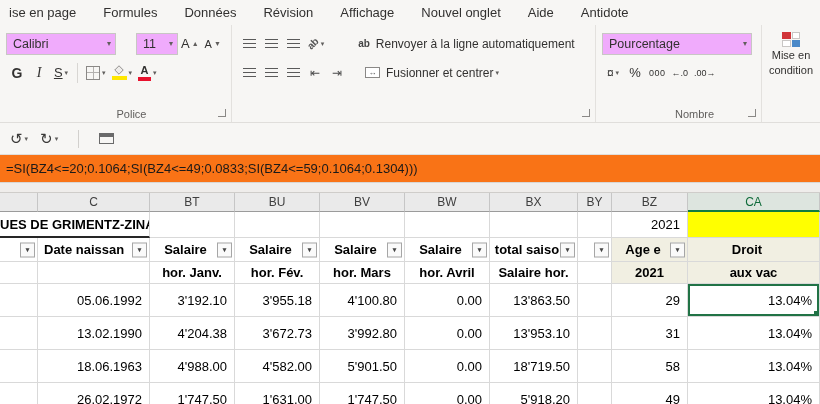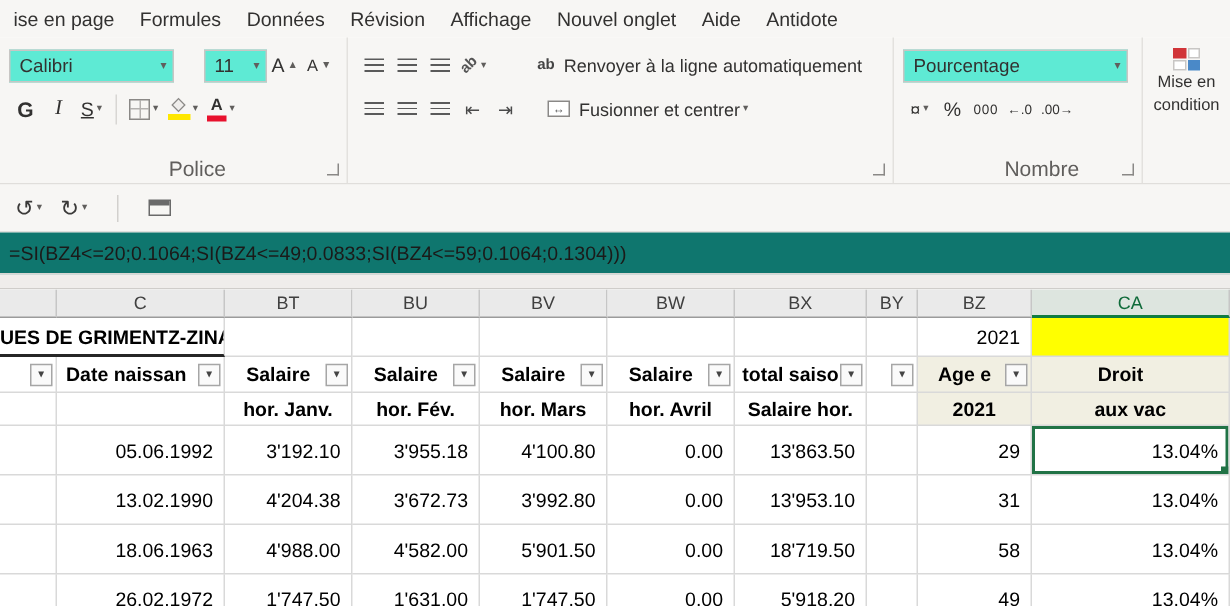--- a/index.html
+++ b/index.html
@@ -3,36 +3,36 @@
 <meta charset="utf-8">
 <style>
   * { box-sizing: border-box; margin: 0; padding: 0; }
   html, body { width: 820px; height: 404px; overflow: hidden; }
   body { font-family: "Liberation Sans", sans-serif; font-size: 13px; color: #252423; background: #fff; }
   button { font-family: inherit; background: transparent; border: none; color: #323130; cursor: default; }
 
   .app { width: 820px; height: 404px; display: flex; flex-direction: column; overflow: hidden; }
 
   
-  .menubar { flex: 0 0 25px; display: flex; align-items: center; gap: 17px; padding: 0 9px; background: #f7f6f4; font-size: 13px; color: #323130; white-space: nowrap; }
+  .menubar { flex: 0 0 25px; display: flex; align-items: center; gap: 27px; padding: 0 9px; background: #f7f6f4; font-size: 13px; color: #323130; white-space: nowrap; }
 
   
   .ribbon { flex: 0 0 98px; background: #f7f6f4; border-bottom: 1px solid #e0dedb; display: flex; }
   .group { position: relative; padding: 3px 4px 16px 6px; border-right: 1px solid #e3e1de; }
   .g-font { width: 232px; }
   .g-align { width: 364px; }
   .g-number { width: 166px; }
   .g-cond { width: 58px; border-right: none; padding: 3px 0 2px; }
-  .glabel { position: absolute; bottom: 2px; left: 0; right: 0; text-align: center; font-size: 14px; color: #605e5c; padding-left: 32px; }
+  .glabel { position: absolute; bottom: 2px; left: 0; right: 0; text-align: center; font-size: 11px; color: #605e5c; padding-left: 32px; }
   .launcher { position: absolute; right: 5px; bottom: 5px; width: 8px; height: 8px; border-right: 1px solid #8a8886; border-bottom: 1px solid #8a8886; }
   .rrow { display: flex; align-items: center; height: 27px; margin-top: 2px; }
   .ib { display: flex; align-items: center; justify-content: center; height: 24px; min-width: 22px; padding: 0 3px; gap: 2px; }
   .caret { font-size: 7px; color: #605e5c; line-height: 1; }
   .dd { font-size: 8px; color: #605e5c; margin-left: 4px; }
-  .combo { display: flex; align-items: center; justify-content: space-between; background: #5eead4; border: 1px solid #c8c6c4; height: 22px; font-size: 12.5px; padding: 0 4px 0 6px; color: #323130; white-space: nowrap; }
+  .combo { display: flex; align-items: center; justify-content: space-between; background: #f0abfc; border: 1px solid #c8c6c4; height: 22px; font-size: 12.5px; padding: 0 4px 0 6px; color: #323130; white-space: nowrap; }
   .combo-family { width: 110px; }
   .combo-size { width: 42px; margin-left: 20px; }
   .combo-number { width: 150px; }
   .bG { font-weight: 700; font-size: 14px; }
   .bI { font-style: italic; font-family: "Liberation Serif", serif; font-size: 14px; }
   .bS { text-decoration: underline; font-size: 13px; }
   .minisep { width: 1px; height: 20px; background: #d8d6d3; margin: 0 5px; }
   .grid-ic { width: 14px; height: 14px; border: 1px solid #8a8886;
     background: linear-gradient(#b3b1af,#b3b1af) center/100% 1px no-repeat,
                 linear-gradient(#b3b1af,#b3b1af) center/1px 100% no-repeat; }
@@ -58,21 +58,21 @@
   .bl { font-size: 11px; color: #323130; line-height: 1.15; white-space: nowrap; }
 
   
   .qat { flex: 0 0 32px; background: #f7f6f4; display: flex; align-items: center; gap: 12px; padding: 0 10px; border-bottom: 1px solid #e0dedb; }
   .qbtn { font-size: 15px; color: #3b3a39; display: flex; align-items: center; gap: 2px; }
   .vdiv { width: 1px; height: 18px; background: #d2d0cd; margin: 0 8px; }
   .win-ic { width: 15px; height: 11px; border: 1px solid #6a6a6a; position: relative; display: inline-block; }
   .win-ic::before { content: ""; position: absolute; left: 0; right: 0; top: 0; height: 3px; background: #6a6a6a; }
 
   
-  .fbar { flex: 0 0 28px; background: #0f766e; border-bottom: 1px solid #d8d6d3; display: flex; align-items: center; padding: 0 6px; }
+  .fbar { flex: 0 0 28px; background: #f97316; border-bottom: 1px solid #d8d6d3; display: flex; align-items: center; padding: 0 6px; }
   .fx-text { font-size: 13px; color: #1b1a19; white-space: nowrap; }
 
   .gap { flex: 0 0 10px; background: #efedeb; border-bottom: 1px solid #cfcdca; }
 
   
   .grid { flex: 1 1 auto; background: #fff; overflow: hidden; }
   .grid-row { display: flex; }
   .ch { flex: 0 0 auto; background: #eaeaea; border-right: 1px solid #c6c6c6; border-bottom: 1px solid #9b9b9b; display: flex; align-items: center; justify-content: center; font-size: 12px; color: #404040; overflow: hidden; }
   .ch.sel { background: #dde5df; border-bottom: 2px solid #107c41; color: #0f6b3a; }
   .cell { flex: 0 0 auto; border-right: 1px solid #d9d9d9; border-bottom: 1px solid #d9d9d9; font-size: 13px; display: flex; align-items: center; overflow: hidden; white-space: nowrap; position: relative; color: #000; }

